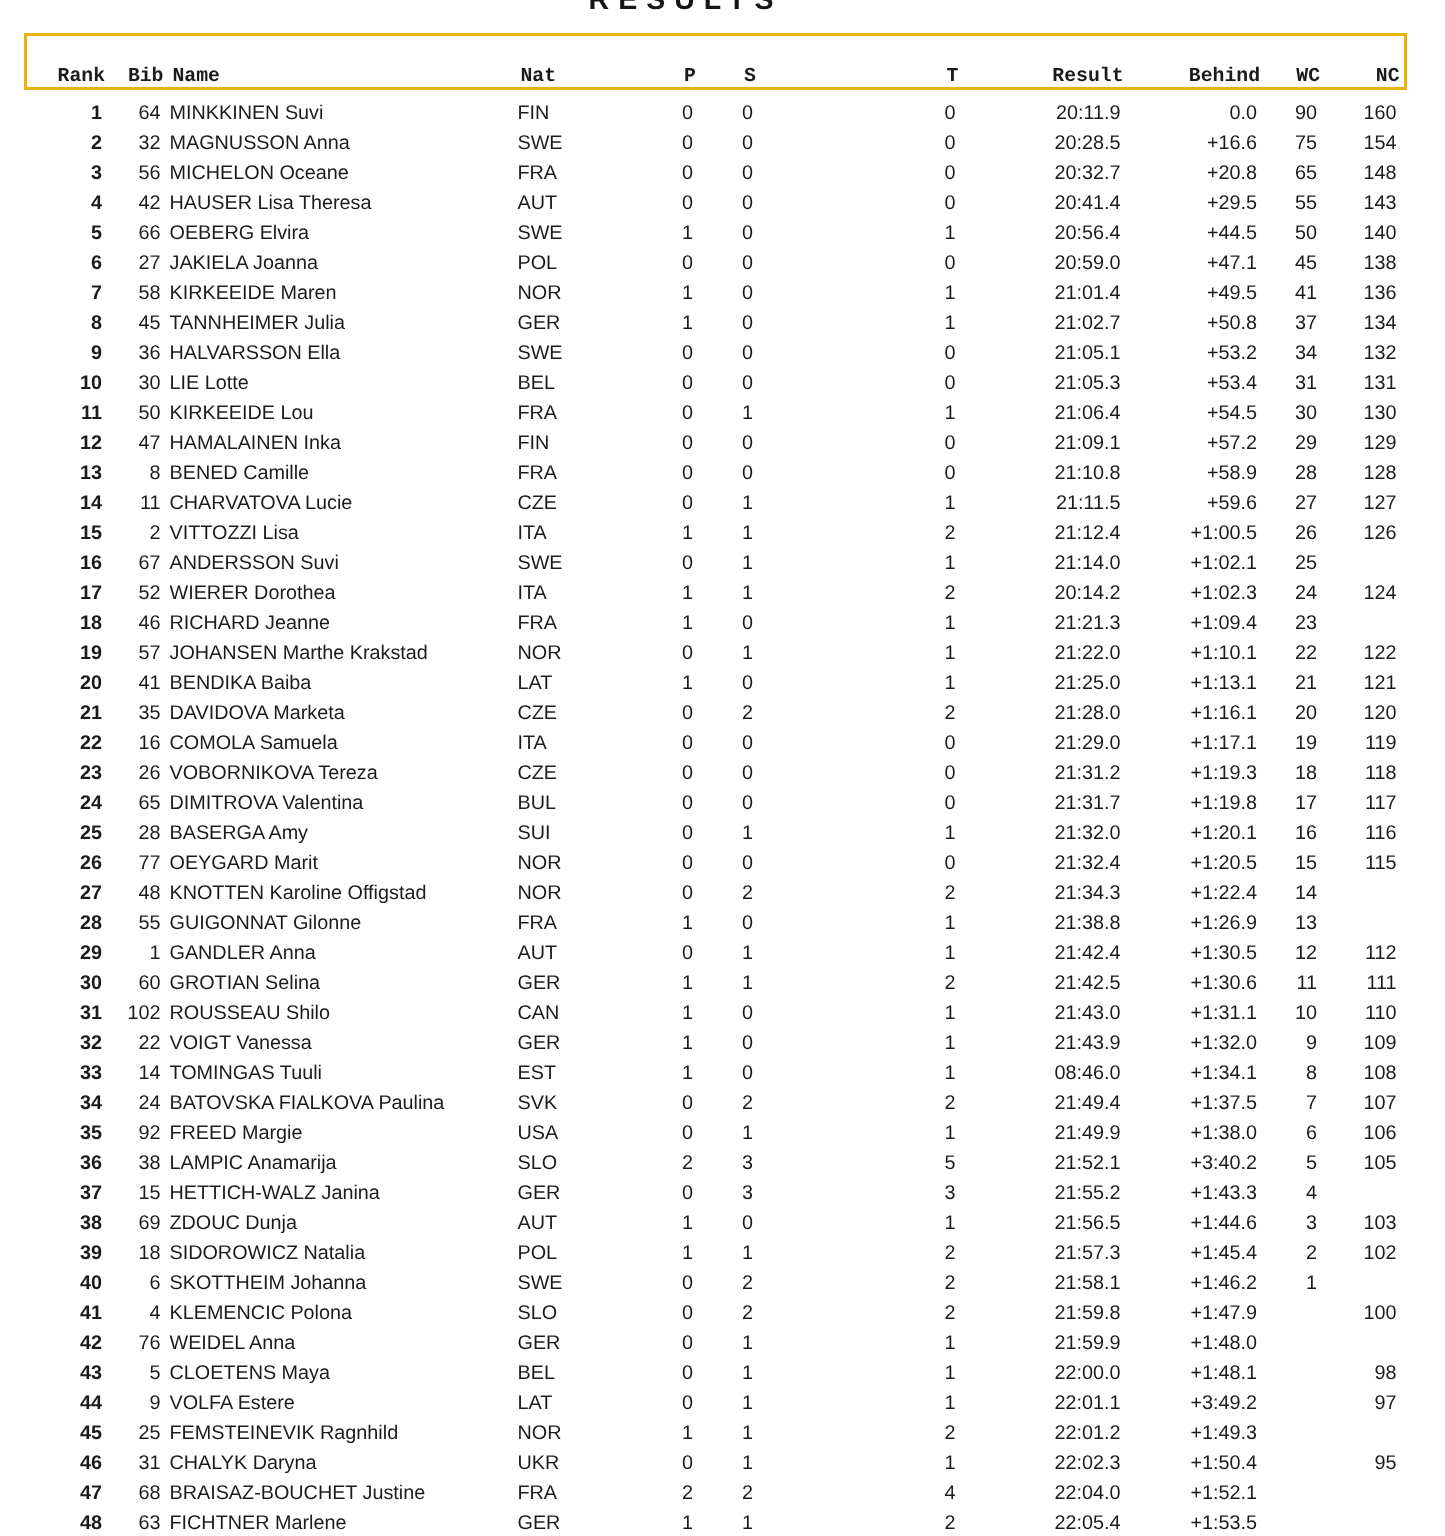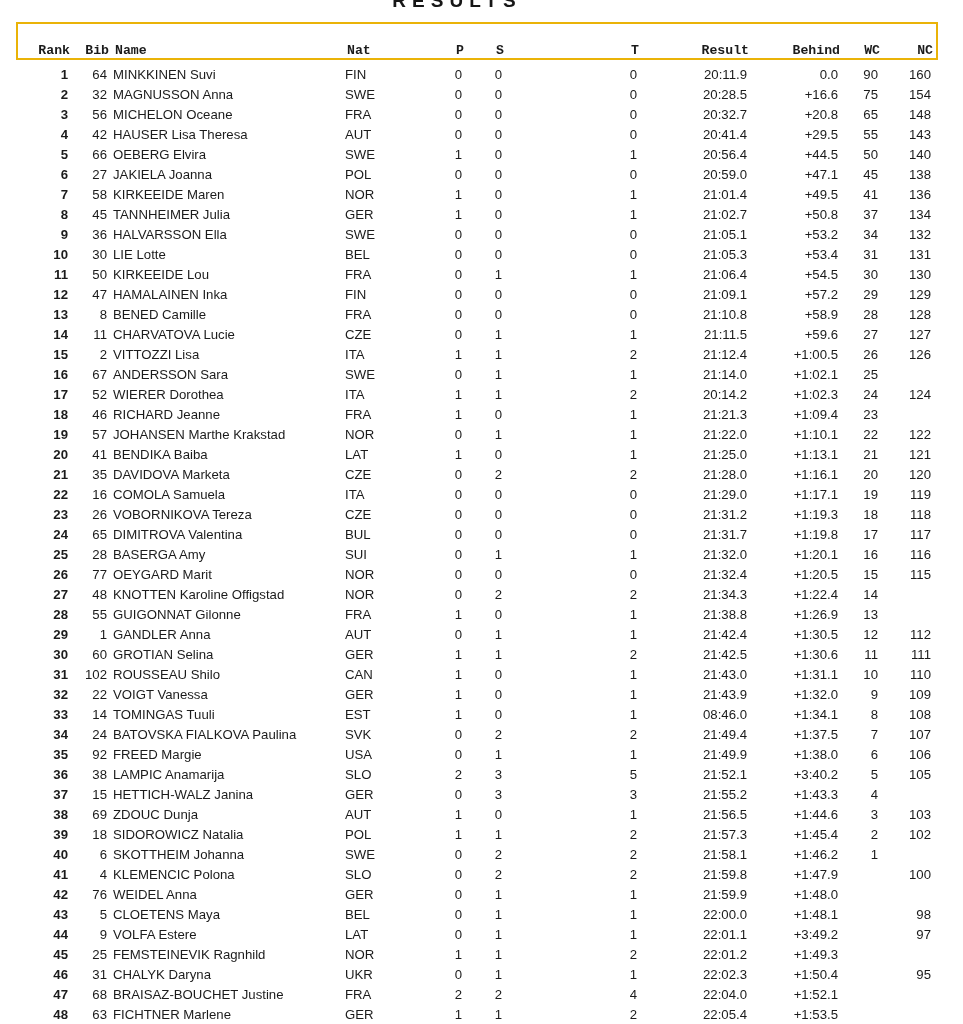--- a/index.html
+++ b/index.html
@@ -248,21 +248,21 @@
       <span class="cell c-s">1</span>
       <span class="cell c-t">2</span>
       <span class="cell c-result">21:12.4</span>
       <span class="cell c-behind">+1:00.5</span>
       <span class="cell c-wc">26</span>
       <span class="cell c-nc">126</span>
     </div>
     <div class="row grid">
       <span class="cell c-rank">16</span>
       <span class="cell c-bib">67</span>
-      <span class="cell c-name">ANDERSSON Sara</span>
+      <span class="cell c-name">ANDERSSON Suvi</span>
       <span class="cell c-nat">SWE</span>
       <span class="cell c-p">0</span>
       <span class="cell c-s">1</span>
       <span class="cell c-t">1</span>
       <span class="cell c-result">21:14.0</span>
       <span class="cell c-behind">+1:02.1</span>
       <span class="cell c-wc">25</span>
       <span class="cell c-nc"></span>
     </div>
     <div class="row grid">

